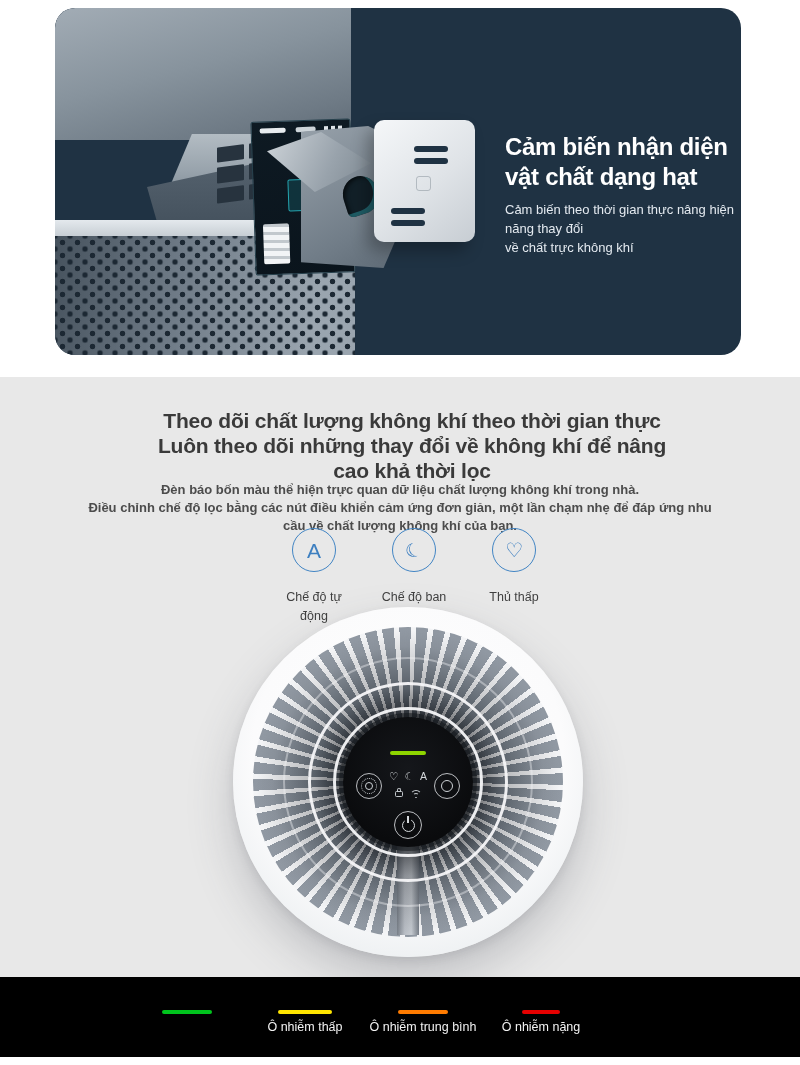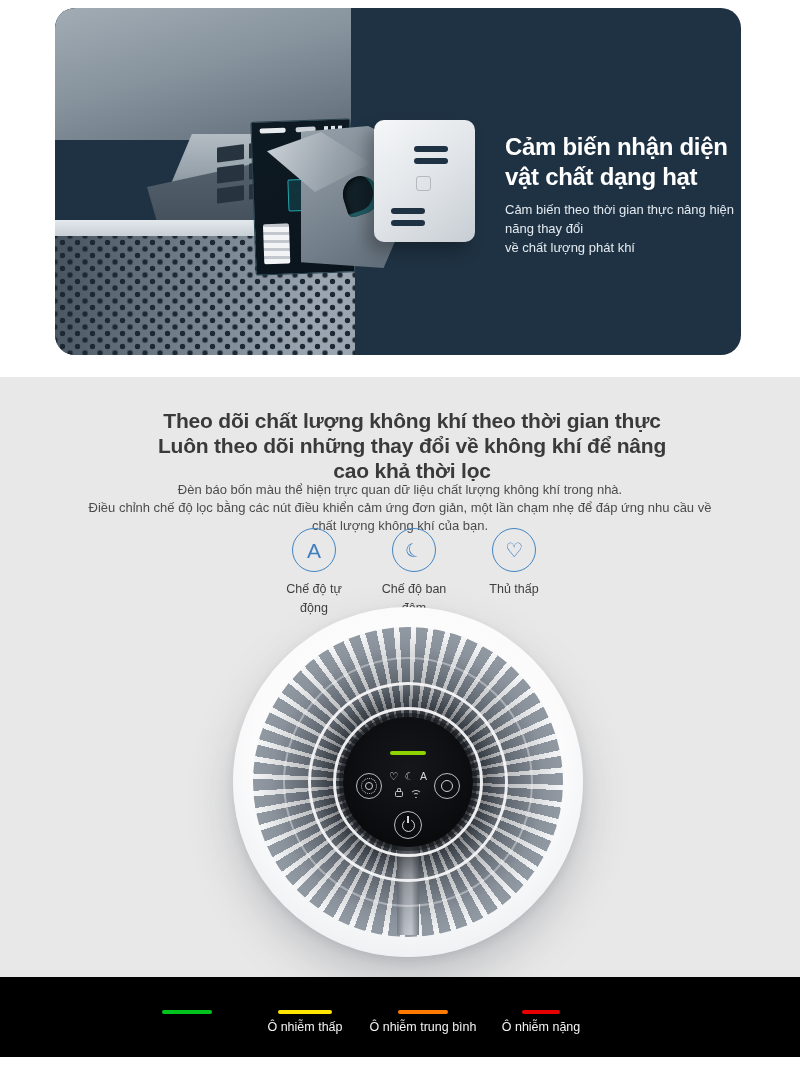--- a/index.html
+++ b/index.html
@@ -42,28 +42,28 @@
   .plate-emblem{left:42px !important;top:56px !important;width:13px !important;height:13px !important;background:transparent !important;border:1.3px solid rgba(110,122,133,.4);border-radius:3px !important;}
   .hero-text{position:absolute;left:450px;top:124px;color:#ffffff;}
   .hero-title span{display:block;font-size:24px;line-height:30px;font-weight:bold;letter-spacing:-0.3px;white-space:nowrap;}
   .hero-sub{margin-top:8px;}
   .hero-sub span{display:block;font-size:13px;line-height:19px;color:#e4eaf0;white-space:nowrap;}
 
   
   .monitor{position:absolute;left:0;top:377px;width:800px;height:600px;background:#e8e8e8;}
   .section-heading{position:absolute;left:0;top:19px;width:100%;text-align:center;color:#3a3a3a;margin:12px;}
   .section-heading span{display:block;font-size:21px;line-height:25px;font-weight:bold;letter-spacing:-0.2px;white-space:nowrap;}
-  .section-body{position:absolute;left:50%;top:104px;transform:translateX(-50%);width:644px;font-size:13px;line-height:18px;color:#4c4c4c;text-align:center;}
+  .section-body{position:absolute;left:50%;top:104px;transform:translateX(-50%);width:644px;font-size:13px;line-height:18px;color:#4c4c4c;text-align:center;font-weight:bold;}
   .modes{position:absolute;left:0;top:151px;width:100%;display:flex;justify-content:center;transform:translateX(14px);}
   .mode{width:100px;display:flex;flex-direction:column;align-items:center;}
   .mode-circle{width:44px;height:44px;box-sizing:border-box;border:1.5px solid #4285c4;border-radius:50%;color:#3d7fc0;display:flex;align-items:center;justify-content:center;background:transparent;}
   .glyph-auto{font-size:21px;line-height:21px;font-weight:400;}
   .glyph-moon{font-size:19px;line-height:19px;transform:rotate(-18deg);}
   .glyph-heart{font-size:20px;line-height:20px;}
-  .mode-label{margin-top:8px;font-size:12.5px;line-height:19px;color:#3f3f3f;text-align:center;max-width:78px;}
+  .mode-label{margin-top:16px;font-size:12.5px;line-height:19px;color:#3f3f3f;text-align:center;max-width:78px;}
 
   
   .fan{position:absolute;left:233px;top:230px;width:350px;height:350px;}
   .fan div{position:absolute;}
   .fan-body{inset:0;border-radius:50%;background:radial-gradient(circle at 50% 42%,#ffffff 0%,#fbfbfc 58%,#eceff1 80%,#f6f7f8 100%);box-shadow:0 22px 45px rgba(70,76,86,.25),0 4px 10px rgba(70,76,86,.12);}
   .fan-grille{left:20px;top:20px;width:310px;height:310px;border-radius:50%;
     background:
       repeating-conic-gradient(from 1deg,#f3f4f6 0deg 2.1deg,rgba(243,244,246,0) 2.1deg 6.43deg),
       radial-gradient(circle,#3f464e 0%,#4a525b 22%,#79828c 45%,#939ba5 62%,#8d959f 78%,#99a1aa 100%);}
   .fan-rib{left:164px;top:238px;width:22px;height:90px;background:linear-gradient(90deg,#787f88,#b9bec5 35%,#c4c9cf 65%,#787f88);}
@@ -147,21 +147,21 @@
       </div>
     </div>
     <div class="hero-text">
       <h2 class="hero-title" style="margin:0;">
         <span>Cảm biến nhận diện</span>
         <span>vật chất dạng hạt</span>
       </h2>
       <p class="hero-sub" style="margin:8px 0 0 0;">
         <span>Cảm biến theo thời gian thực nâng hiện</span>
         <span>năng thay đổi</span>
-        <span>về chất lượng phát khí</span>
+        <span>về chất trực không khí</span>
       </p>
     </div>
   </section>
 
   <section class="monitor" style="background: rgb(232, 232, 232);">
     <h1 class="section-heading">
       <span>Theo dõi chất lượng không khí theo thời gian thực</span>
       <span>Luôn theo dõi những thay đổi về không khí để nâng</span>
       <span>cao khả thời lọc</span>
     </h1>

